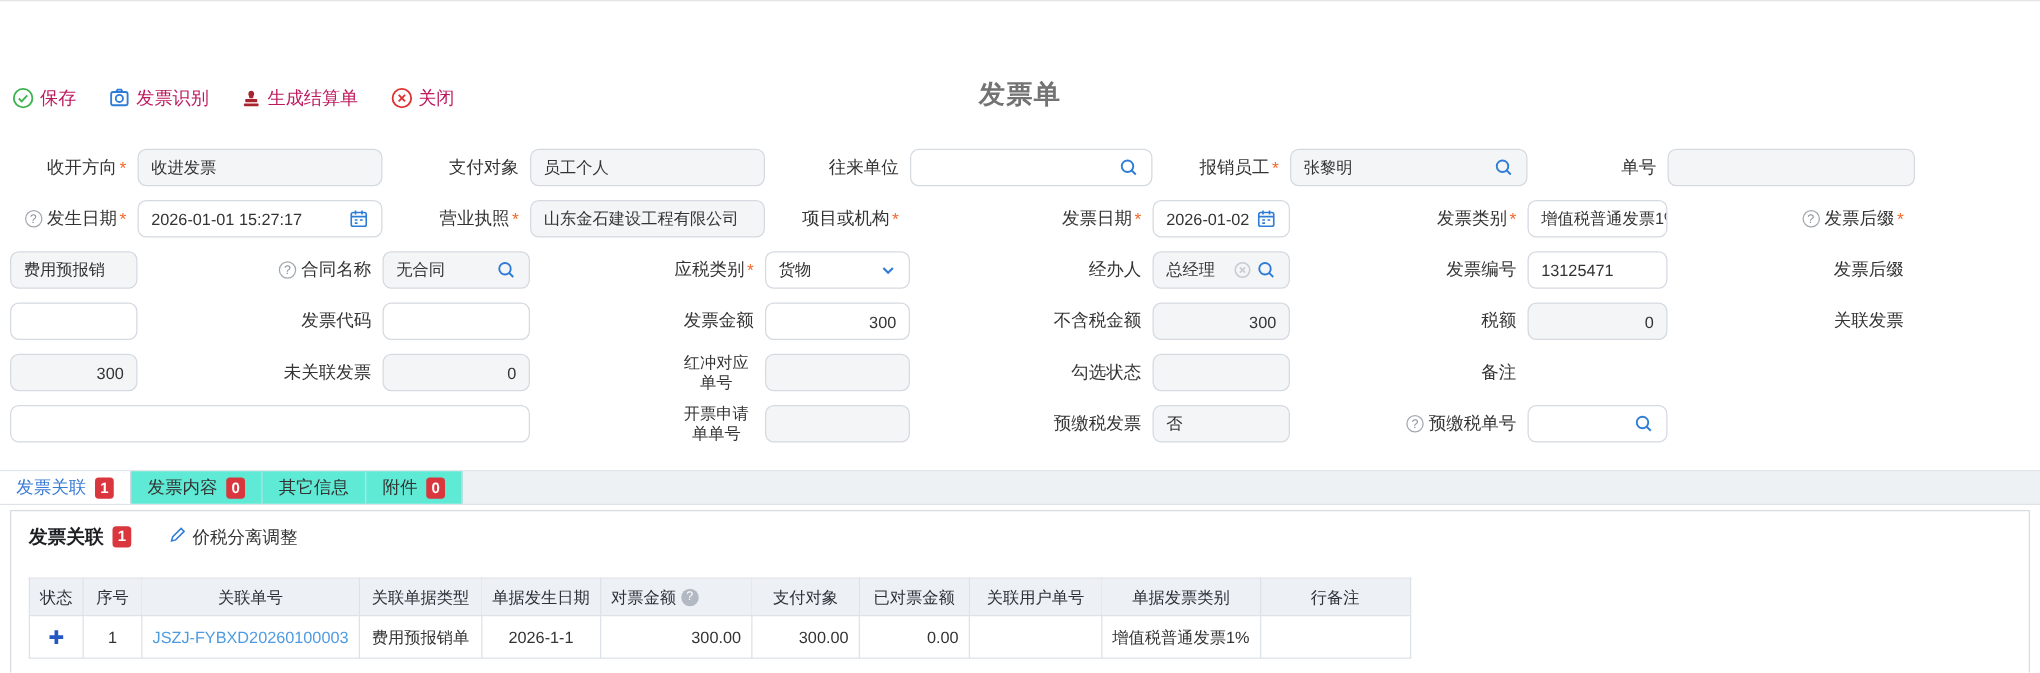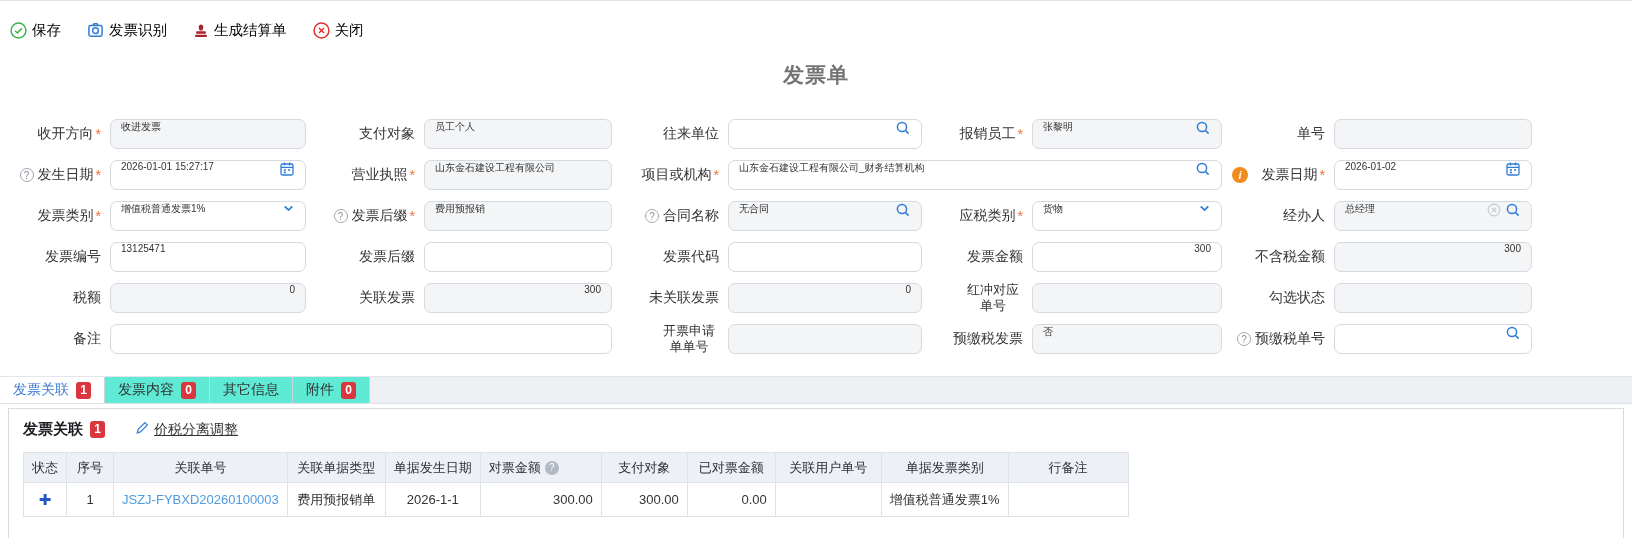--- a/index.html
+++ b/index.html
@@ -4,39 +4,39 @@
 <style>
   * { box-sizing: border-box; margin: 0; padding: 0; }
   html,body { width:1632px; height:538px; }
   body {
     font-family: "Liberation Sans", "DejaVu Sans", sans-serif;
     background:#fff; color:#262626; overflow:hidden; position:relative;
     border-top:1px solid #e4e4e4;
   }
   
   .toolbar { position:absolute; top:20px; left:10px; display:flex; gap:26px; align-items:center; }
-  .tbtn { display:flex; align-items:center; gap:5px; font-size:14.5px; color:#000000; cursor:pointer; }
+  .tbtn { display:flex; align-items:center; gap:5px; font-size:14.5px; color:#be185d; cursor:pointer;margin-top:48px; }
   .tbtn svg { display:block; }
   
   .page-title { position:absolute; top:60px; left:0; width:100%; text-align:center;
     font-size:21px; font-weight:bold; color:#737373; letter-spacing:1px; }
   
   .form { position:absolute; top:118px; left:8px;
     display:grid;
     grid-template-columns:102px 196px 118px 188px 116px 194px 110px 190px 112px 198px;
     grid-auto-rows:30px; row-gap:11px; align-items:stretch; }
   .lbl { display:flex; align-items:center; justify-content:flex-end; padding-right:9px;
     font-size:14px; color:#333; white-space:nowrap; }
   .lbl .two { white-space:normal; width:60px; text-align:center; font-size:13px; line-height:1.2; }
   .req { color:#f56a2d; margin-left:2px; font-size:14px; }
   .help { display:inline-flex; width:14px; height:14px; min-width:14px; border-radius:50%;
     border:1px solid #a2a8b0; color:#8b929a; font-size:10px; align-items:center;
     justify-content:center; margin-right:4px; }
   .fld { height:30px; border:1px solid #d5d9e0; border-radius:7px; background:#fff;
-    display:flex; align-items:flex-start; padding:0 10px; font-size:10px; color:#333;
+    display:flex; align-items:center; padding:0 10px; font-size:13px; color:#333;
     overflow:hidden; white-space:nowrap; }
   .fld.dis { background:#f4f5f7; }
   .fld.num { justify-content:flex-end; }
   .fld .ico { margin-left:auto; display:flex; align-items:center; gap:4px; }
   .fld .ico svg { display:block; }
   .wide-wrap { position:relative; display:flex; align-items:center; }
   .wide-wrap .fld { width:100%; }
   .info-orange { position:absolute; right:-26px; width:16px; height:16px; border-radius:50%;
     background:#f08c1e; color:#fff; font-size:11px; font-weight:bold; font-style:italic;
     display:flex; align-items:center; justify-content:center; }
@@ -49,23 +49,23 @@
   .tab.active { background:#fff; color:#3a7bd5; }
   .badge { display:inline-block; min-width:15px; padding:0 4px; height:17px; line-height:17px;
     background:#d9363e; color:#fff; border-radius:3px; font-size:12px; text-align:center;
     margin-left:7px; font-weight:bold; }
   
   .panel { position:absolute; top:407px; left:8px; width:1616px; height:200px;
     background:#fff; border:1px solid #d8dce2; padding:11px 14px 0 14px; }
   .panel-head { display:flex; align-items:center; }
   .panel-title { font-size:15px; font-weight:bold; color:#1c1e21; }
   .panel-action { display:flex; align-items:center; gap:5px; margin-left:30px;
-    font-size:14px; color:#333; cursor:pointer;text-decoration:underline; }
-  
-  table { border-collapse:collapse; margin-top:13px; font-size:13px; table-layout:fixed; }
+    font-size:14px; color:#333; cursor:pointer; }
+  
+  table { border-collapse:collapse; margin-top:23px; font-size:13px; table-layout:fixed; }
   th, td { border:1px solid #dde2e9; height:30px; padding:0 8px; overflow:hidden; white-space:nowrap; }
   th { background:#edf0f5; color:#2c3038; font-weight:normal; text-align:center; }
   td { height:34px; color:#333; text-align:center; }
   td.l { text-align:left; } td.r { text-align:right; }
   .cell-link { color:#4f9be0; cursor:pointer; }
   .plus { color:#2456c4; font-size:15px; font-weight:bold; cursor:pointer; }
   .qmark { display:inline-flex; width:14px; height:14px; border-radius:50%; background:#b3b9c2;
     color:#fff; font-size:10px; align-items:center; justify-content:center; margin-left:4px;
     vertical-align:-2px; }
   th .th-flex { display:flex; align-items:center; }
@@ -181,32 +181,20 @@
       <span>营业执照</span>
       <span class="req">*</span>
     </div>
   <div class="fld dis">
       <span>山东金石建设工程有限公司</span>
     </div>
   <div class="lbl">
       <span>项目或机构</span>
       <span class="req">*</span>
     </div>
-  <div class="wide-wrap" style="grid-column:span 3;">
-    <div class="fld">
-        <span>山东金石建设工程有限公司_财务结算机构</span>
-      <span class="ico">
-          <svg width="16" height="16" viewBox="0 0 16 16">
-            <circle cx="7" cy="7" r="4.6" fill="none" stroke="#2e7cd6" stroke-width="1.5"></circle>
-            <path d="M10.4 10.4l3.2 3.2" stroke="#2e7cd6" stroke-width="1.5"></path>
-          </svg>
-        </span>
-      </div>
-    <span class="info-orange">i</span>
-  </div>
   <div class="lbl">
       <span>发票日期</span>
       <span class="req">*</span>
     </div>
   <div class="fld">
       <span>2026-01-02</span>
     <span class="ico">
         <svg width="16" height="16" viewBox="0 0 16 16" fill="none" stroke="#2e7cd6" stroke-width="1.3">
           <rect x="2" y="3" width="12" height="11" rx="1.5"></rect>
           <path d="M2 6.3h12M5.4 1.4v3.2M10.6 1.4v3.2M4.8 9h2.2M9 9h2.2M4.8 11.5h2.2"></path>

